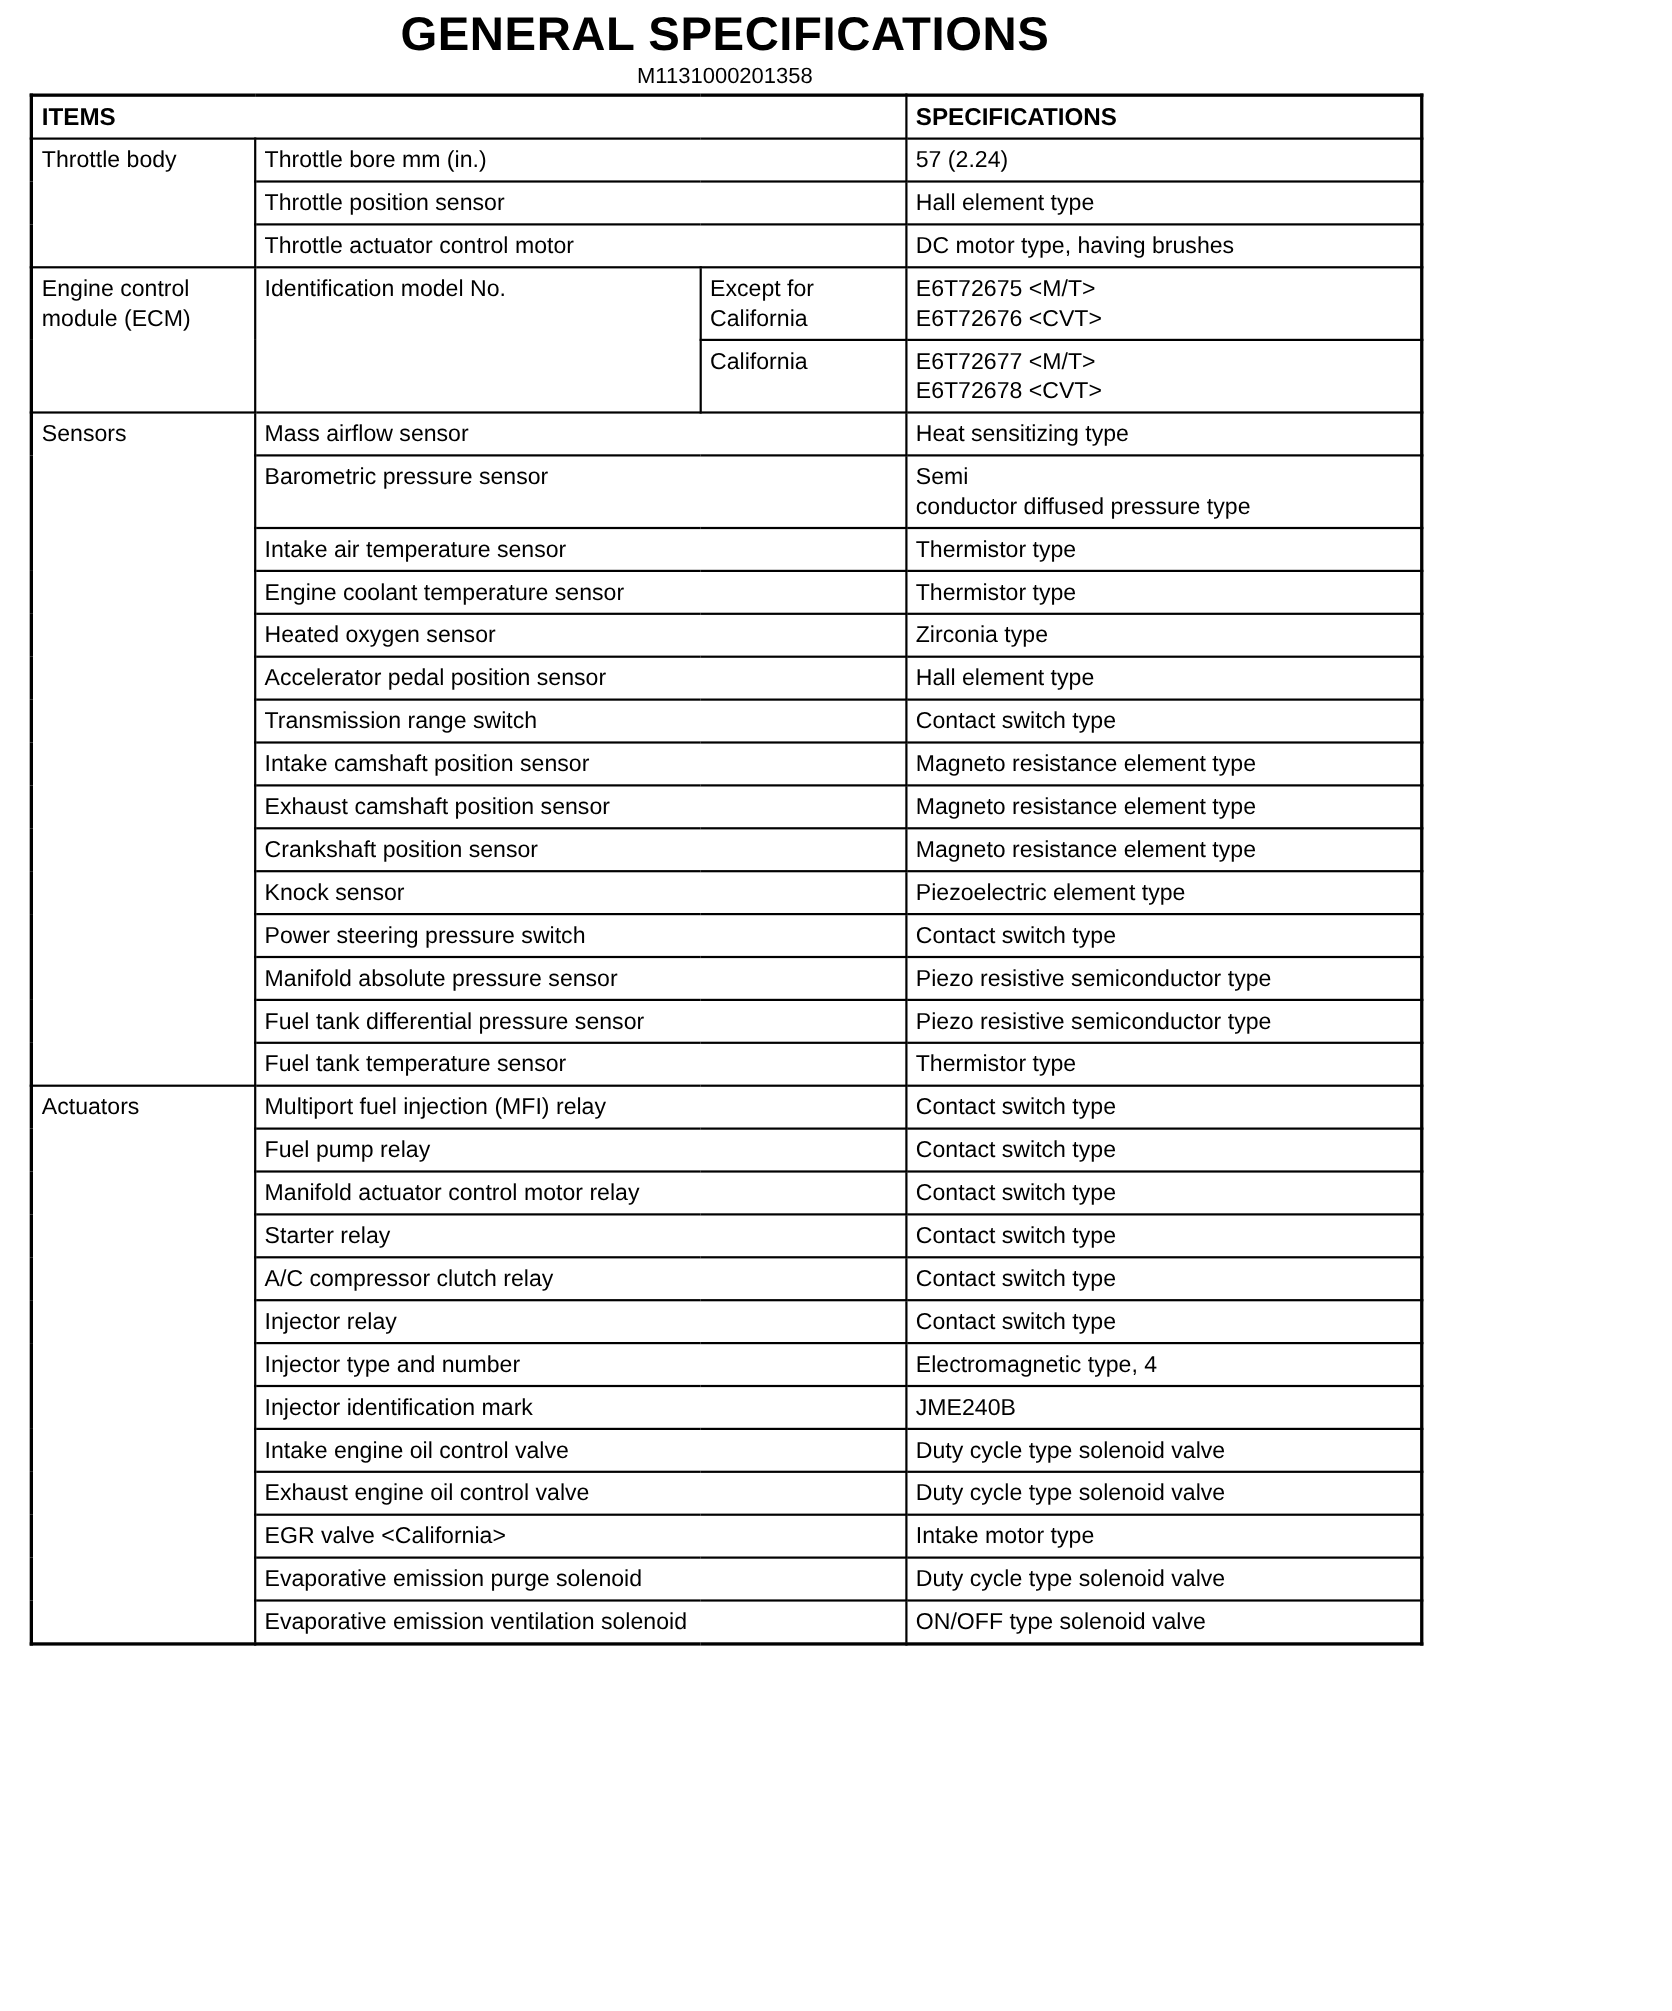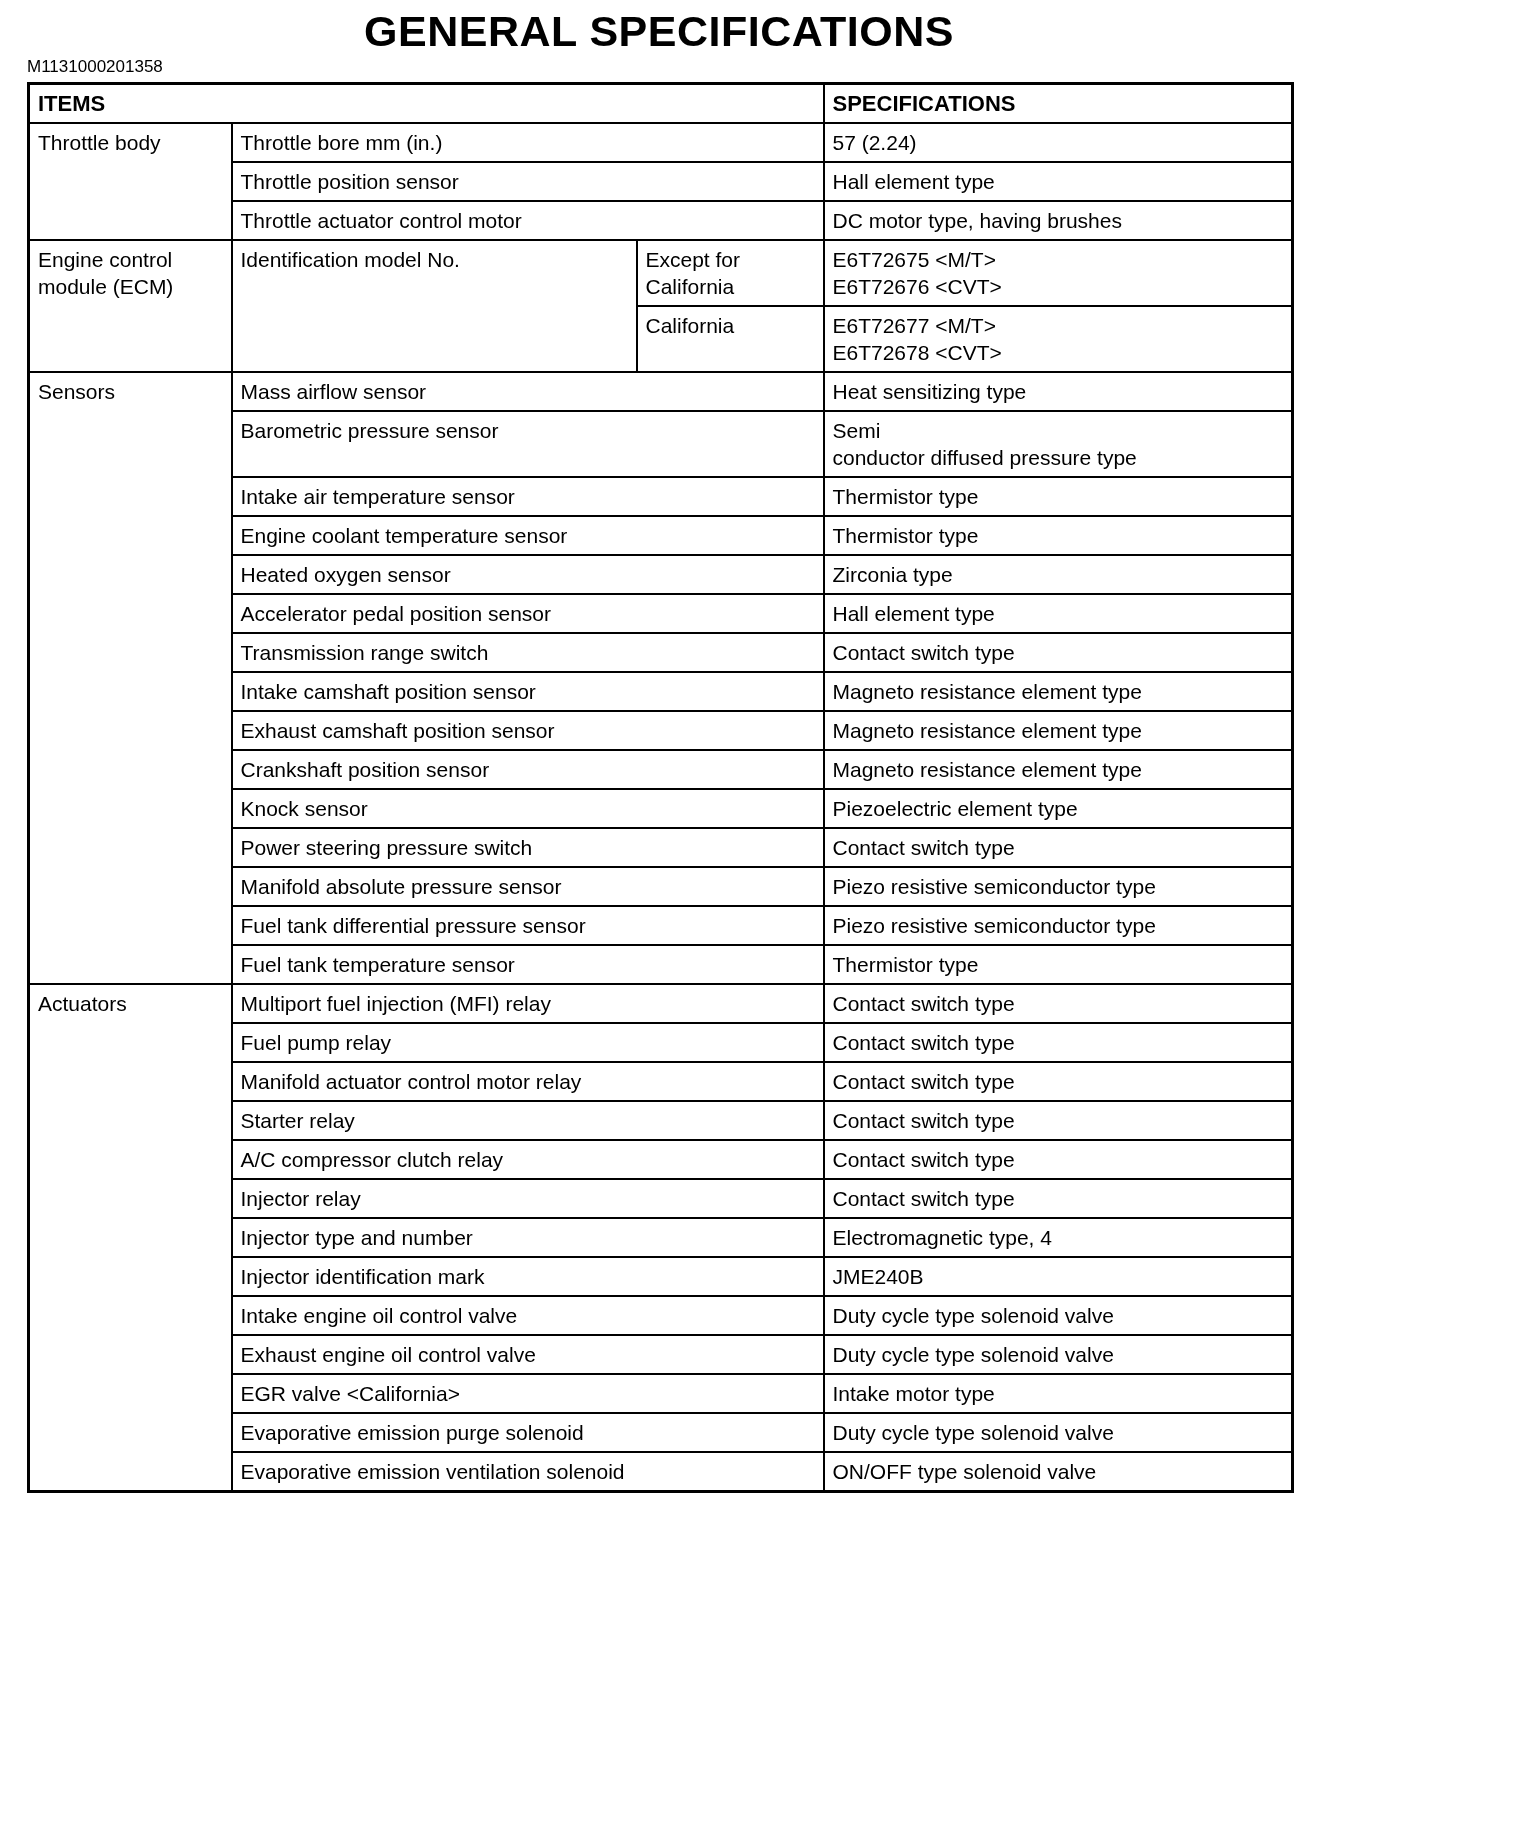--- a/index.html
+++ b/index.html
@@ -21,22 +21,22 @@
   }
   h1.title {
     margin: 0 0 2px 0;
     text-align: center;
     font-size: 43px;
     font-weight: bold;
     letter-spacing: 0.5px;
     line-height: 1.1;
   }
   .doc-number {
-    text-align: left;
-    font-size: 17px;
+    text-align: center;
+    font-size: 20px;
     margin: 0 0 4px 0;
     line-height: 1.2;
   }
   table.spec-table {
     border-collapse: collapse;
     width: 1264px;
     table-layout: fixed;
     border: 3px solid #000;
     padding-left: 12px;
   }

